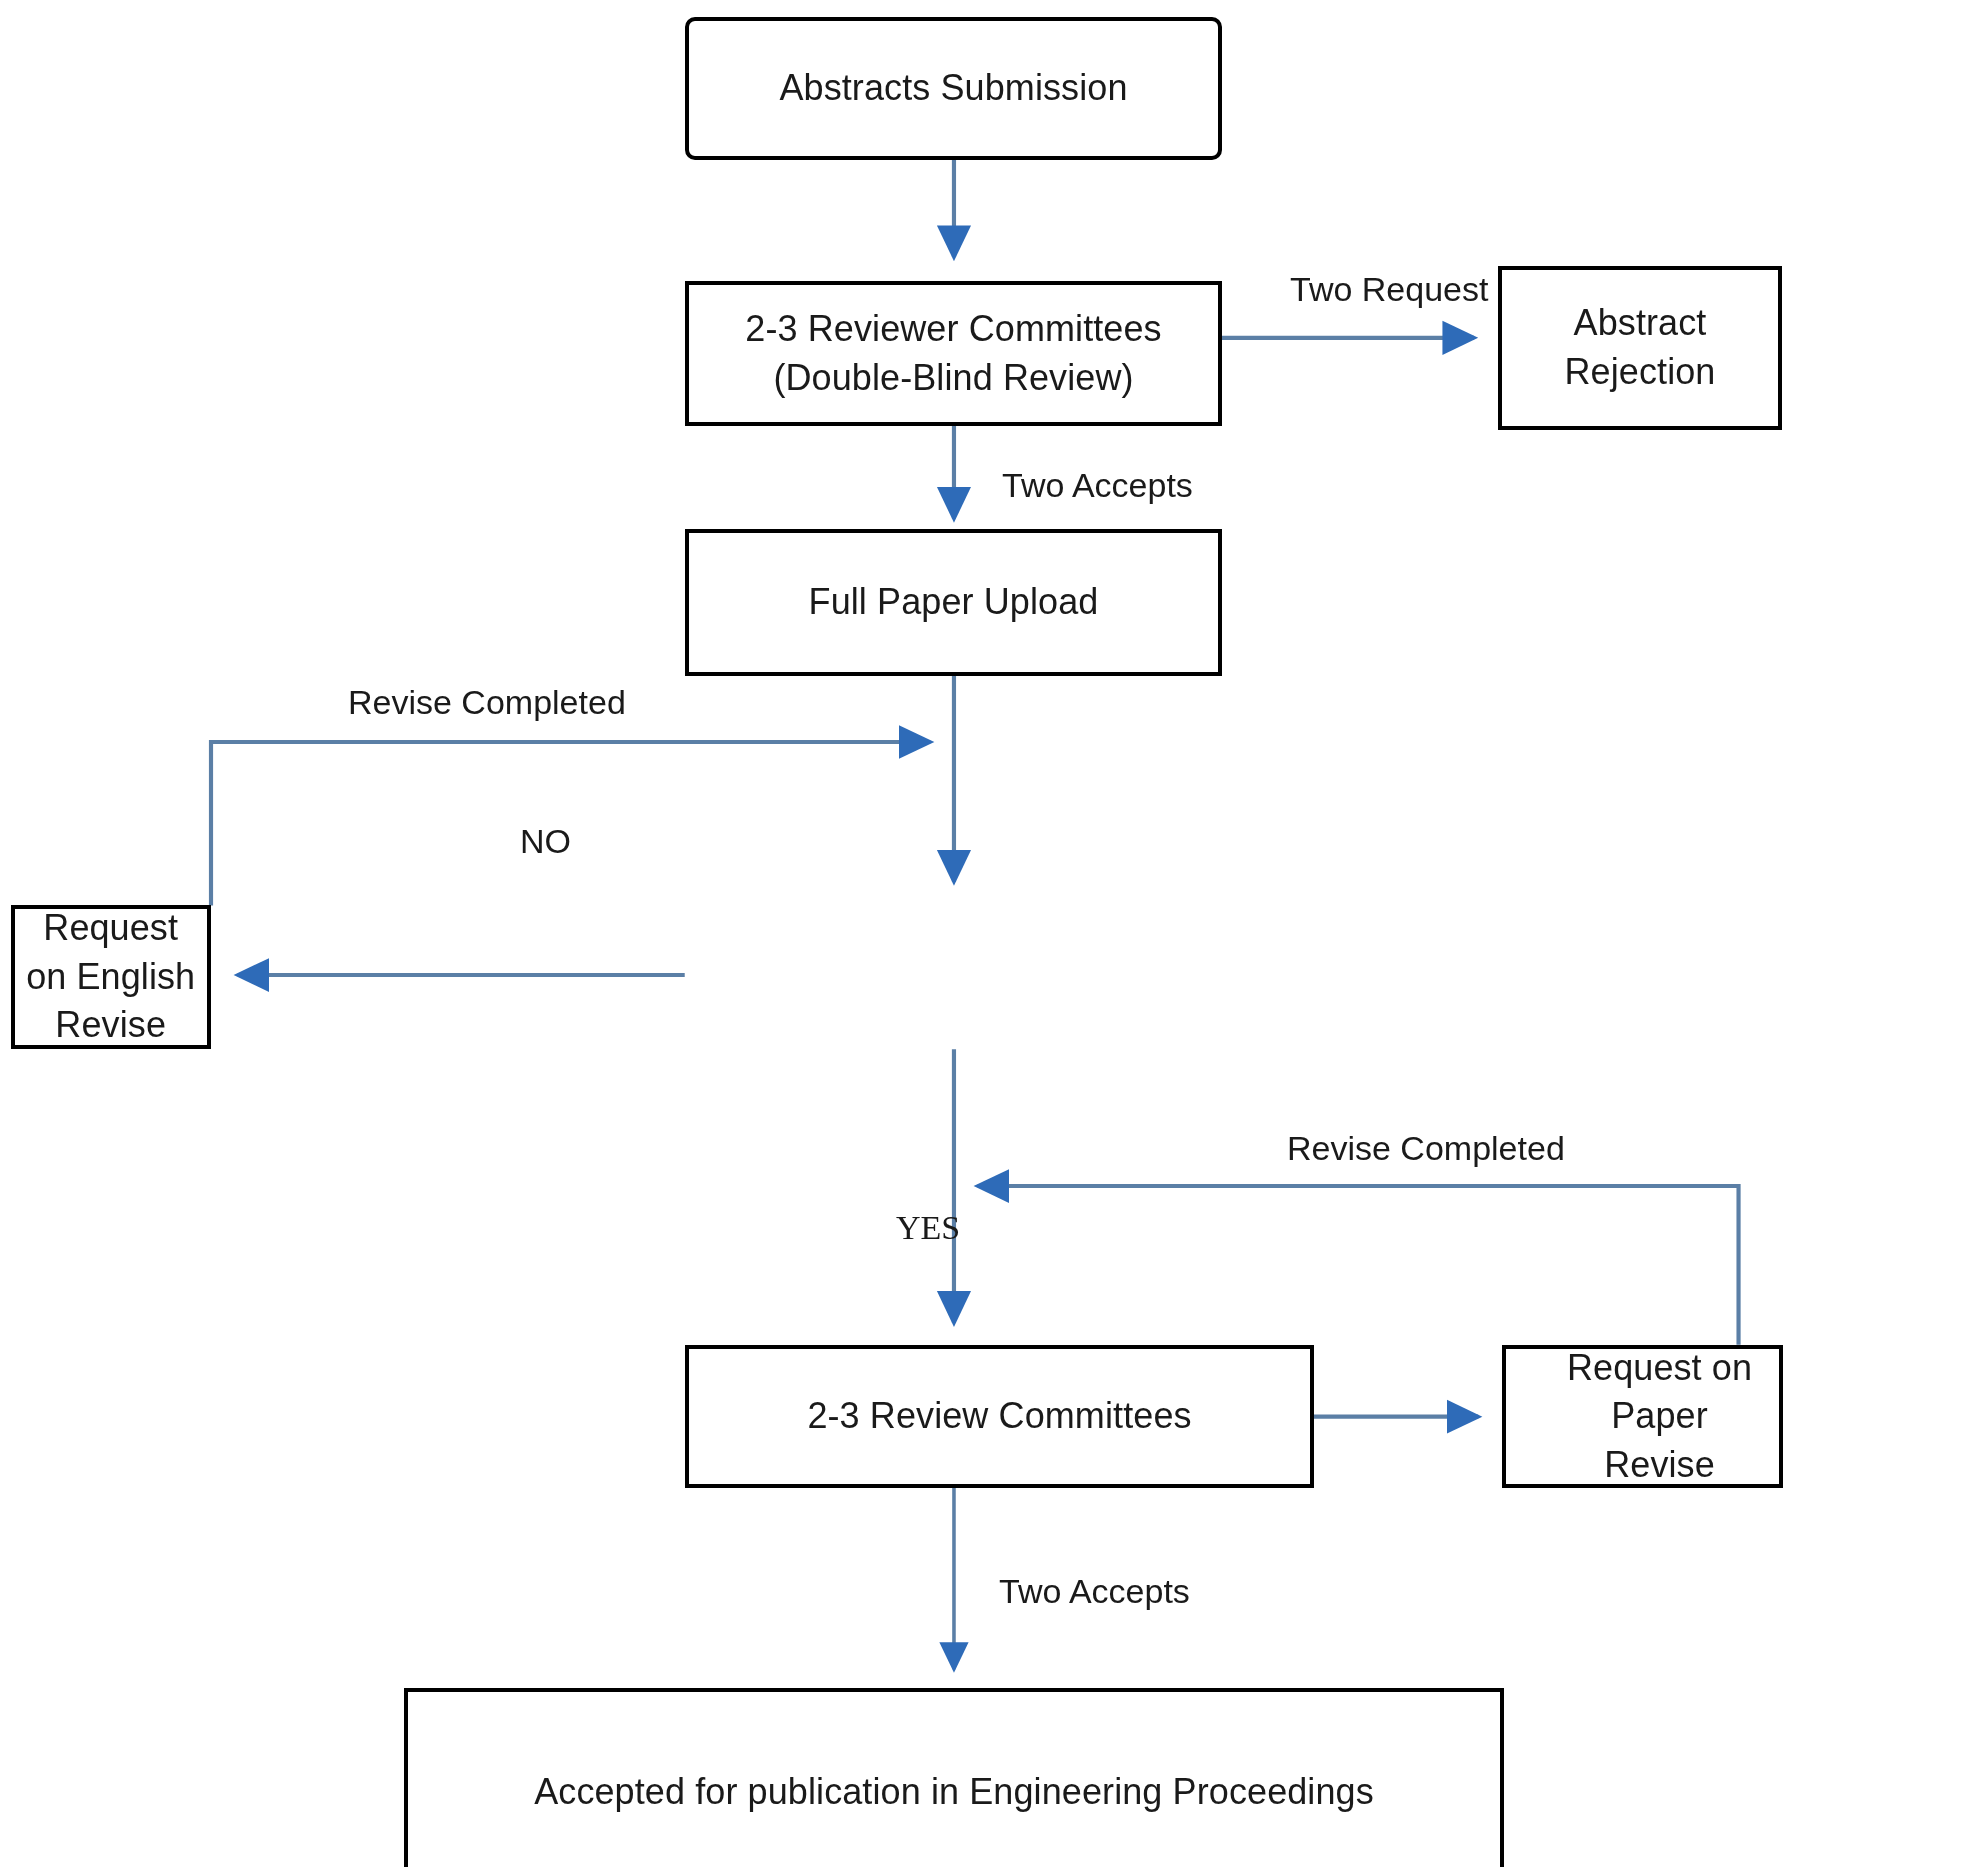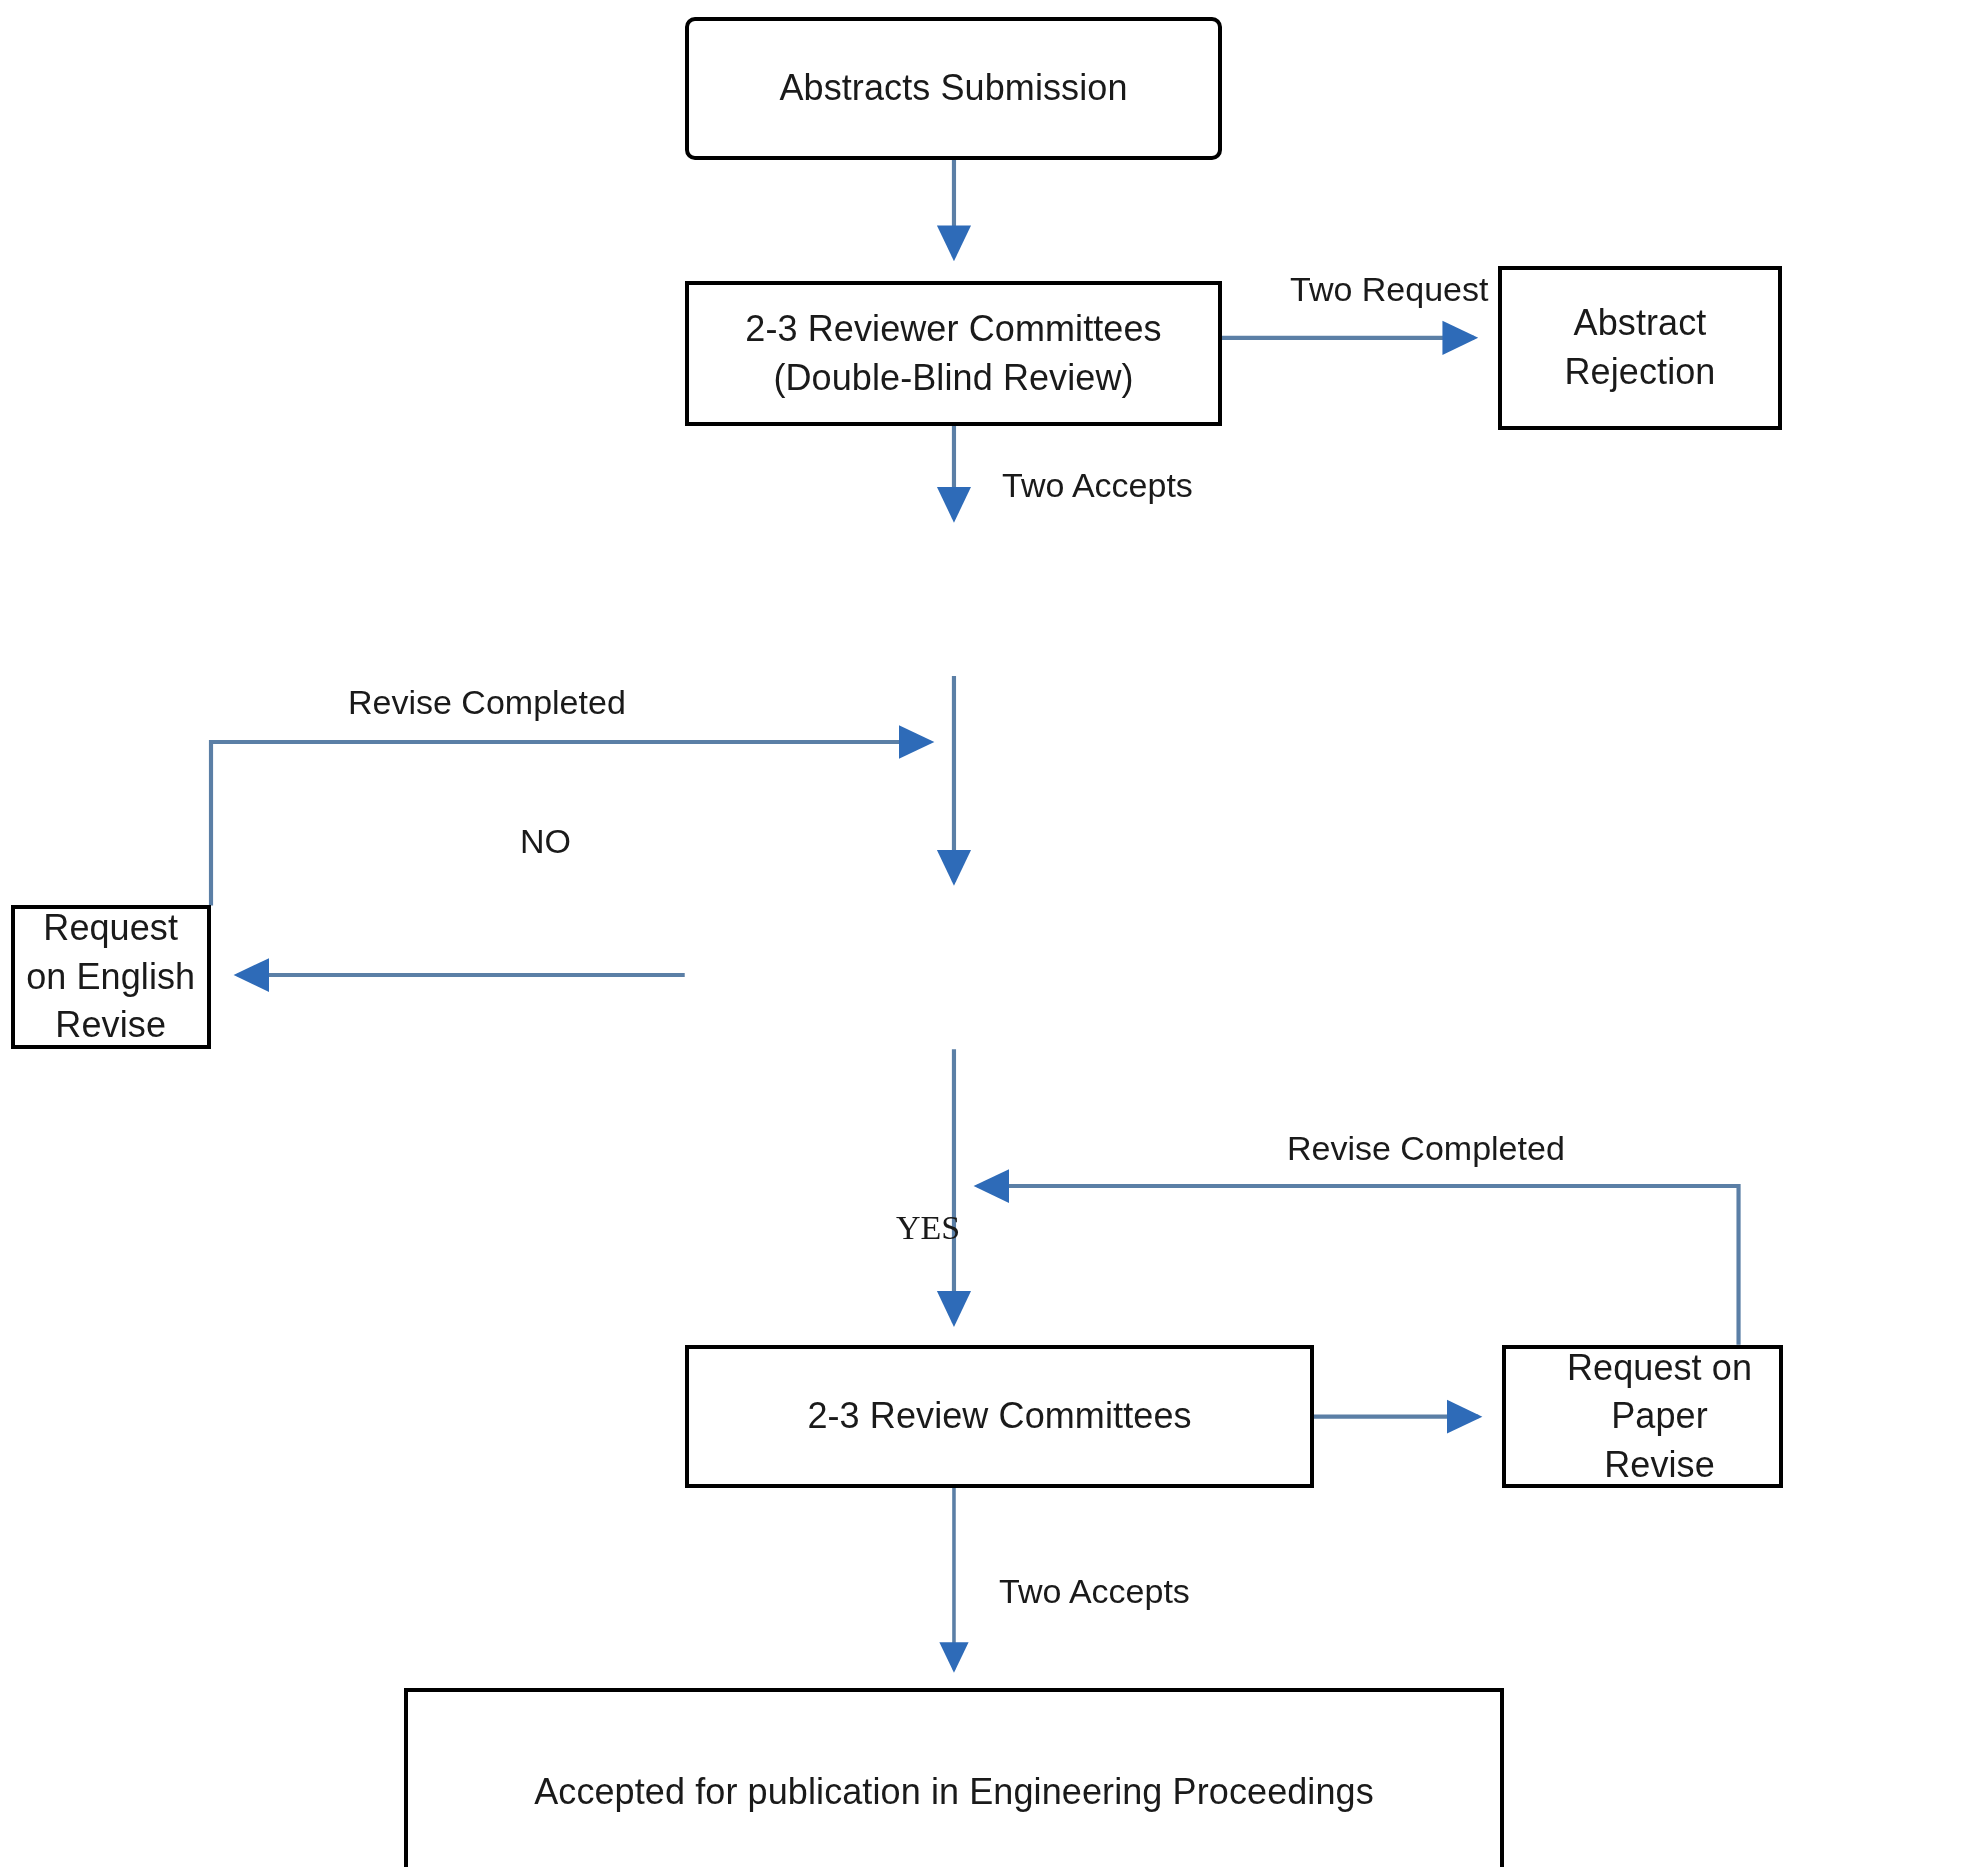--- a/index.html
+++ b/index.html
@@ -111,20 +111,23 @@
 
   <div class="node" style="left:685px; top:265px; width:537px; height:145px;margin-top:16px;">
     <span class="label">2-3 Reviewer Committees
 (Double-Blind Review)</span>
   </div>
 
   <div class="node" style="left:1498px; top:266px; width:284px; height:164px;">
     <span class="label">Abstract Rejection</span>
   </div>
 
+  <div class="node" style="left:685px; top:529px; width:537px; height:147px;">
+    <span class="label">Full Paper Upload</span>
+  </div>
 
   <div class="node" style="left:10.7px; top:905px; width:200px; height:144px;">
     <span class="label">Request on English
 Revise</span>
   </div>
 
 
   <div class="node" style="left:685px; top:1345px; width:629px; height:143px;">
     <span class="label">2-3 Review Committees</span>
   </div>

